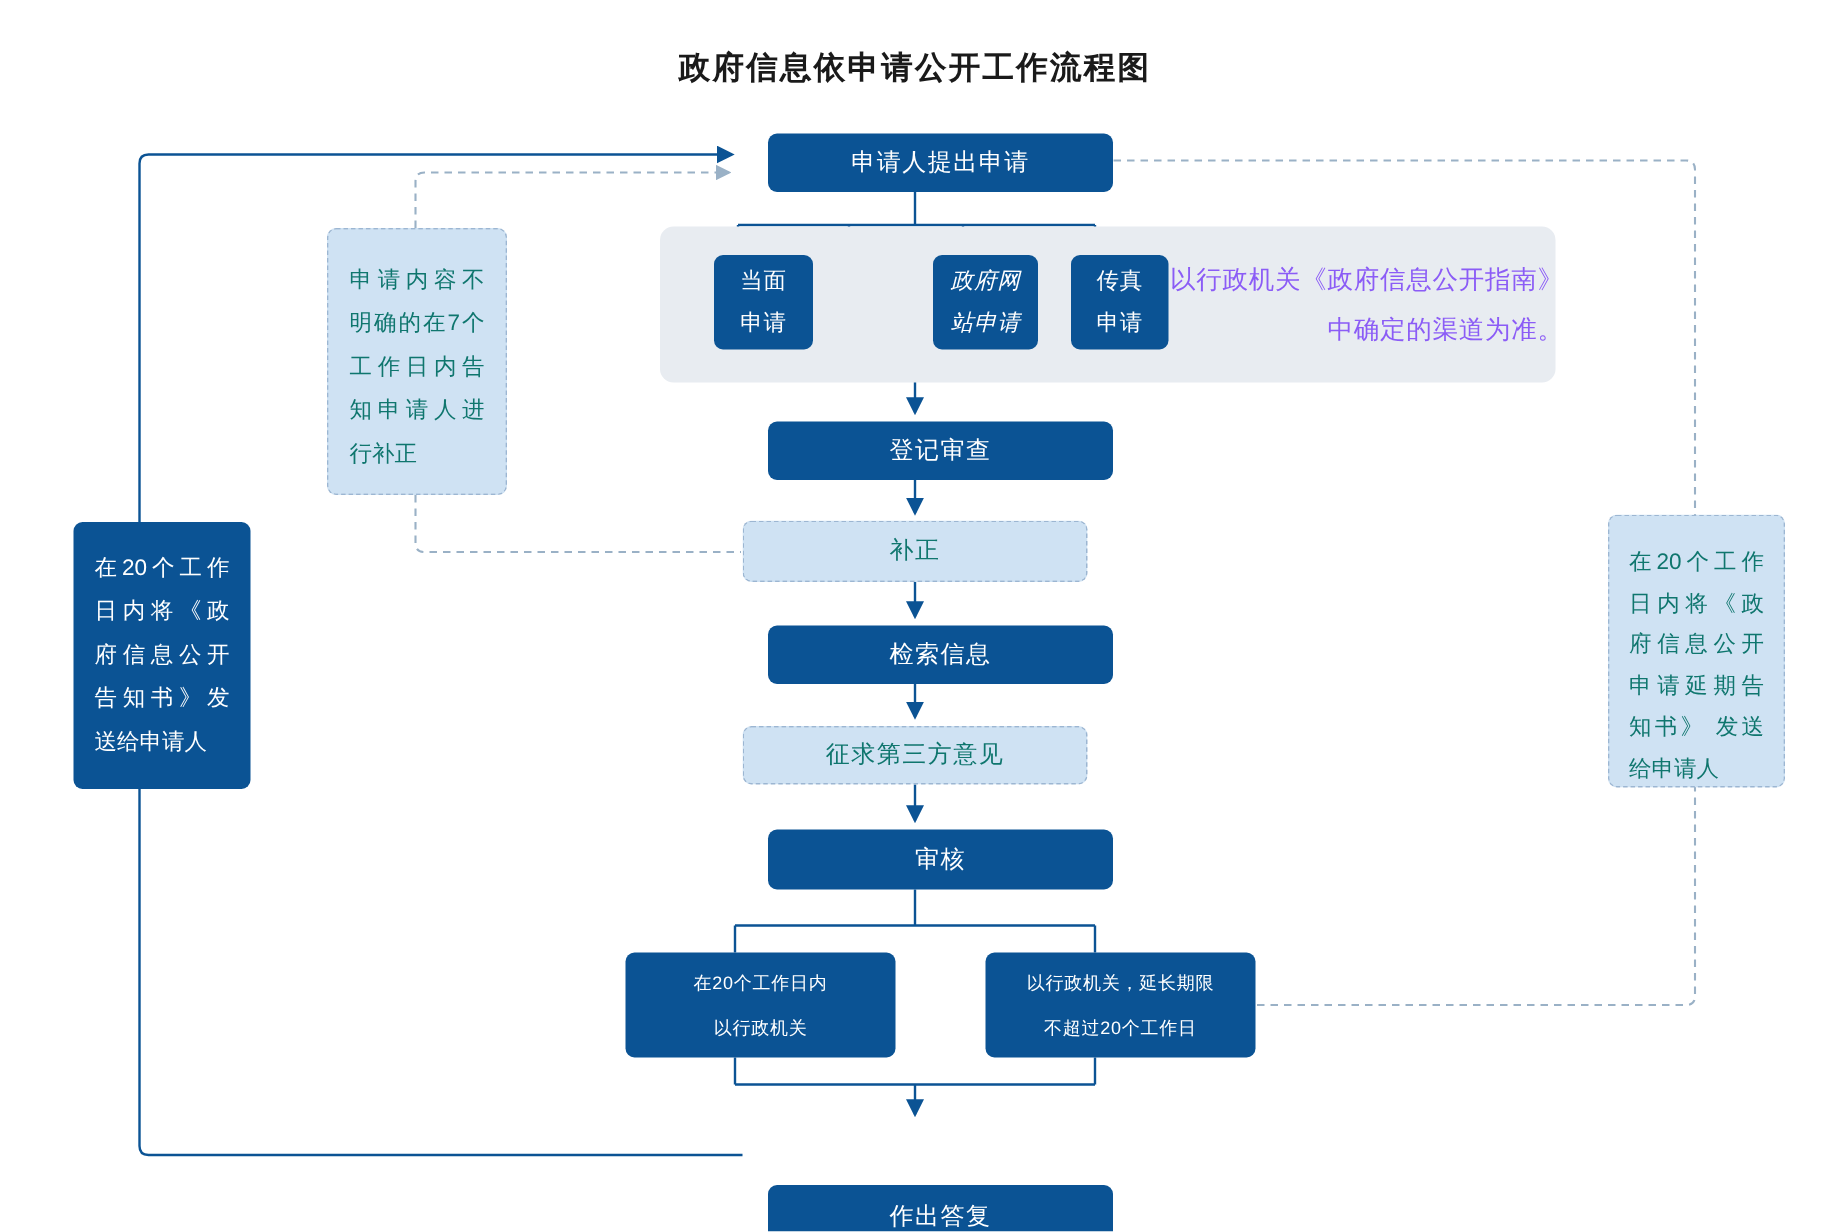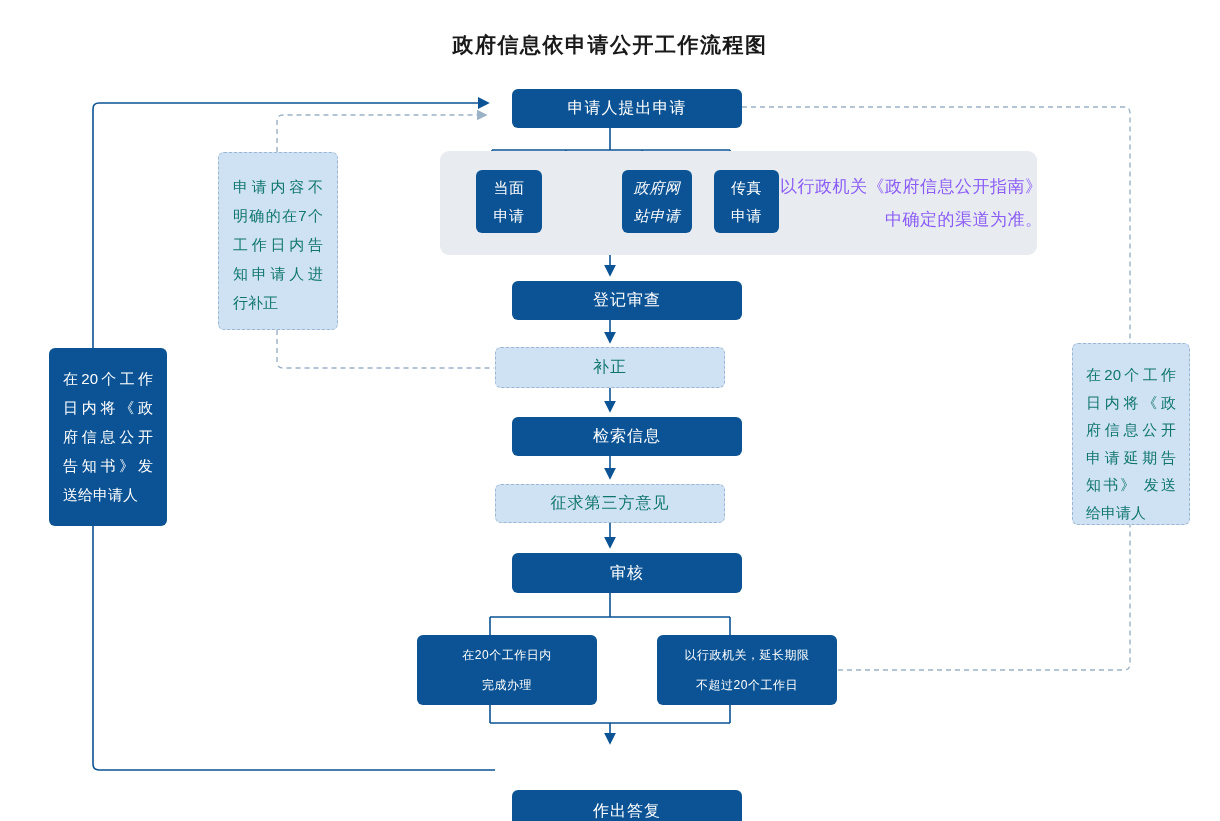--- a/index.html
+++ b/index.html
@@ -104,21 +104,21 @@
   <div class="box light main-label" style="left:495px; top:347px; width:230px; height:41px;">补正</div>
 
   <div class="box dark main-label" style="left:495px; top:417px; width:230px; height:39px;">检索信息</div>
 
   <div class="box light main-label" style="left:495px; top:484px; width:230px; height:39px;">征求第三方意见</div>
 
   <div class="box dark main-label" style="left:495px; top:553px; width:230px; height:40px;">审核</div>
 
   <div class="box dark branch" style="left:400px; top:635px; width:180px; height:70px;">
     <div>在20个工作日内</div>
-    <div>完成办理</div>
+    <div>以行政机关</div>
   </div>
   <div class="box dark branch" style="left:640px; top:635px; width:180px; height:70px;">
     <div>以行政机关，延长期限</div>
     <div>不超过20个工作日</div>
   </div>
 
   <div class="box dark main-label" style="left:495px; top:790px; width:230px; height:42px;">作出答复</div>
 
   <div class="box light note note-light-left" style="left:218px; top:152px; width:120px; height:178px;">
     <div class="note-line">申请内容不</div>

